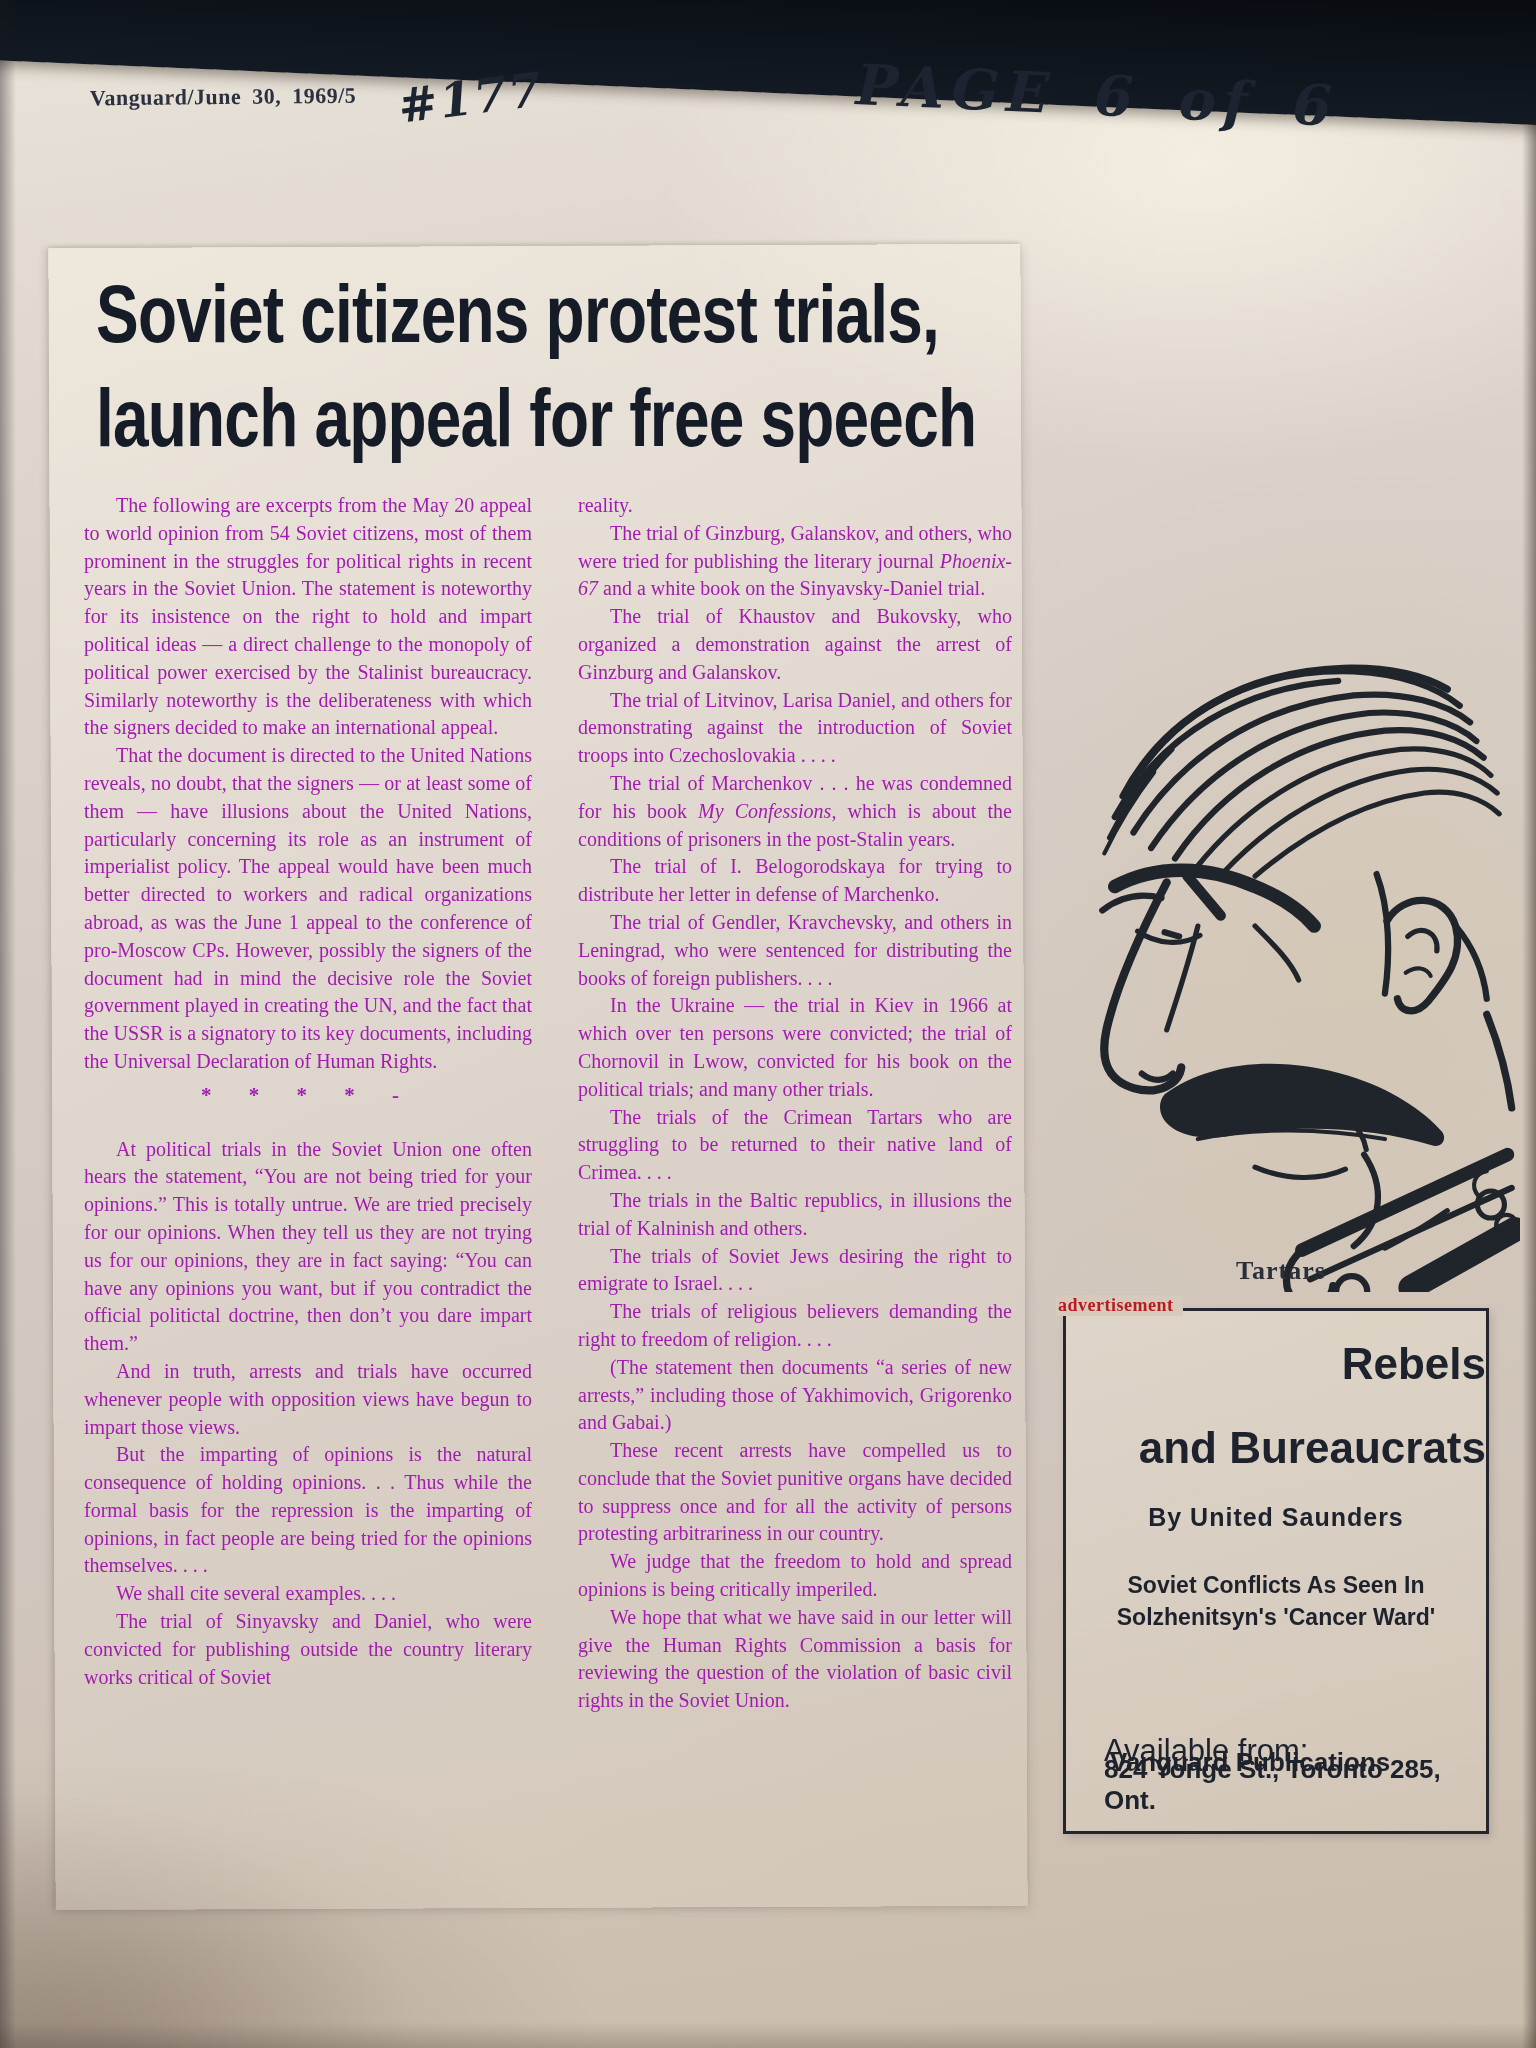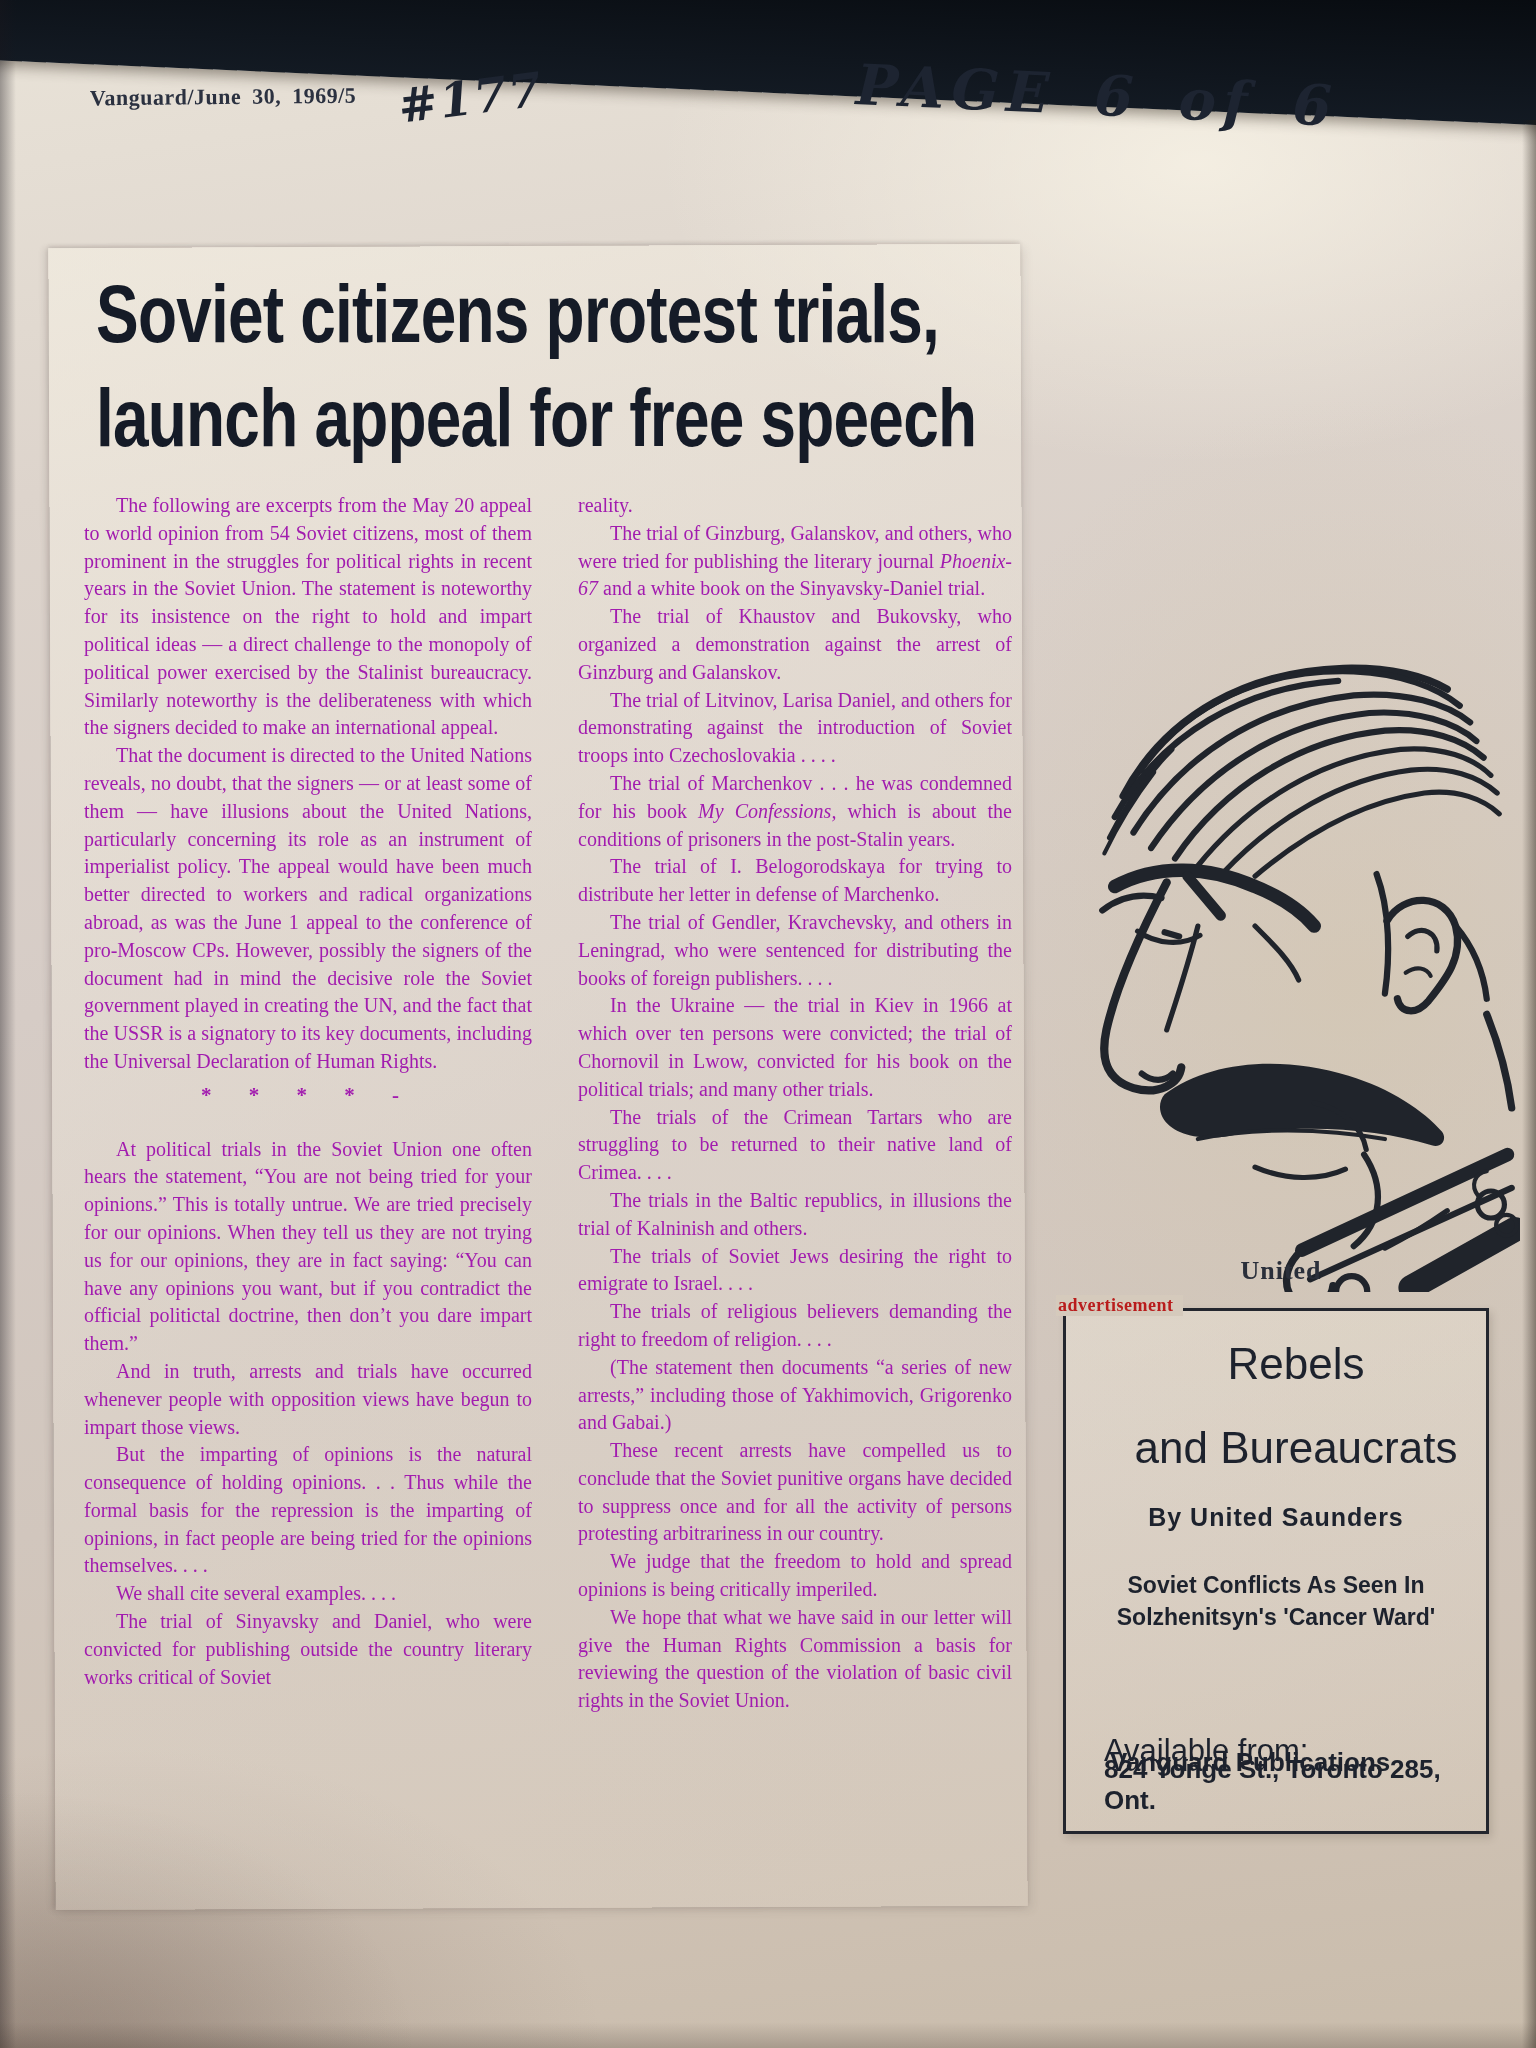--- a/index.html
+++ b/index.html
@@ -60,22 +60,22 @@
 
   
   .ad-label{position:absolute;left:1056px;top:1295px;z-index:3;
     font-size:18px;font-weight:bold;color:#b91c1c;letter-spacing:.5px;
     background:#d5cabc;padding:0 10px 0 2px;}
   .ad-box{position:absolute;left:1063px;top:1308px;width:420px;height:520px;
     border:3.5px solid #23262e;z-index:2;
     background:linear-gradient(160deg,rgba(246,240,226,.35),rgba(236,227,210,.15));
     box-shadow:3px 4px 8px rgba(70,60,50,.18);
     font-family:"Liberation Sans",sans-serif;color:#1d222d;}
-  .ad-title{position:absolute;left:0;width:100%;text-align:center;font-weight:normal;
-    font-size:44px;letter-spacing:0;line-height:46px;padding-left:20px;}
+  .ad-title{position:absolute;left:0;width:100%;text-align:right;font-weight:bold;
+    font-size:44px;letter-spacing:0;line-height:46px;}
   .ad-t1{top:30px;}
   .ad-t2{top:90px;margin-top:24px;}
   .ad-by{position:absolute;left:0;top:192px;width:100%;text-align:center;
     font-weight:bold;font-size:25px;letter-spacing:1px;}
   .ad-sub{position:absolute;left:0;width:100%;text-align:center;font-weight:bold;font-size:23px;line-height:32px;}
   .ad-s1{top:258px;}
   .ad-s2{top:290px;}
   .ad-avail{position:absolute;left:38px;top:386px;font-weight:normal;font-size:31px;margin-top:36px;}
   .ad-pub{position:absolute;left:44px;top:436px;font-weight:bold;font-size:26px;}
   .ad-addr{position:absolute;left:38px;top:443px;font-weight:bold;font-size:26px;}
@@ -180,21 +180,21 @@
       <circle cx="298" cy="652" r="15" stroke-width="6"></circle>
       <path d="M288,664 C270,688 250,706 232,718" stroke-width="7"></path>
       <path d="M330,610 C350,600 370,588 390,574" stroke-width="5"></path>
 
       <path d="M355,648 L455,592" stroke-width="24"></path>
       <circle cx="432" cy="568" r="13" stroke-width="5"></circle>
       <circle cx="447" cy="588" r="10" stroke-width="4"></circle>
       <path d="M420,560 c-8,-10 -4,-22 8,-24" stroke-width="4"></path>
     </g>
   </svg>
-  <div class="figure-caption">United</div>
+  <div class="figure-caption">Tartars</div>
 </div>
 
 <div class="ad-label">advertisement</div>
 <div class="ad-box">
   <div class="ad-title ad-t1">Rebels</div>
   <div class="ad-title ad-t2">and Bureaucrats</div>
   <div class="ad-by">By United Saunders</div>
   <div class="ad-sub ad-s1">Soviet Conflicts As Seen In</div>
   <div class="ad-sub ad-s2">Solzhenitsyn's 'Cancer Ward'</div>
   <div class="ad-avail">Available from:</div>

